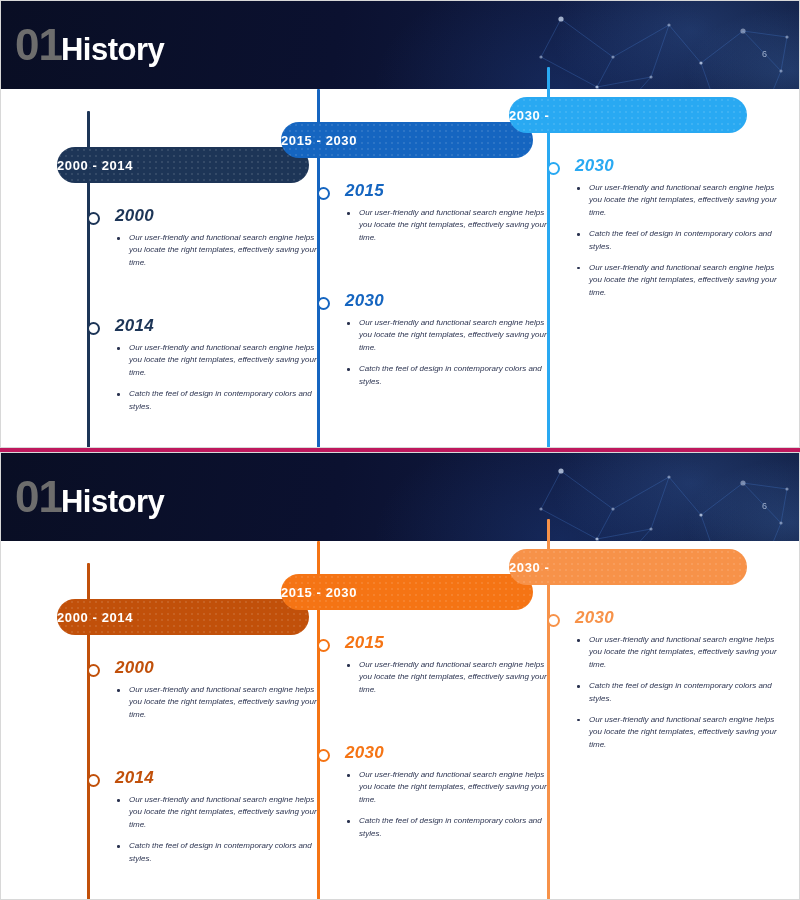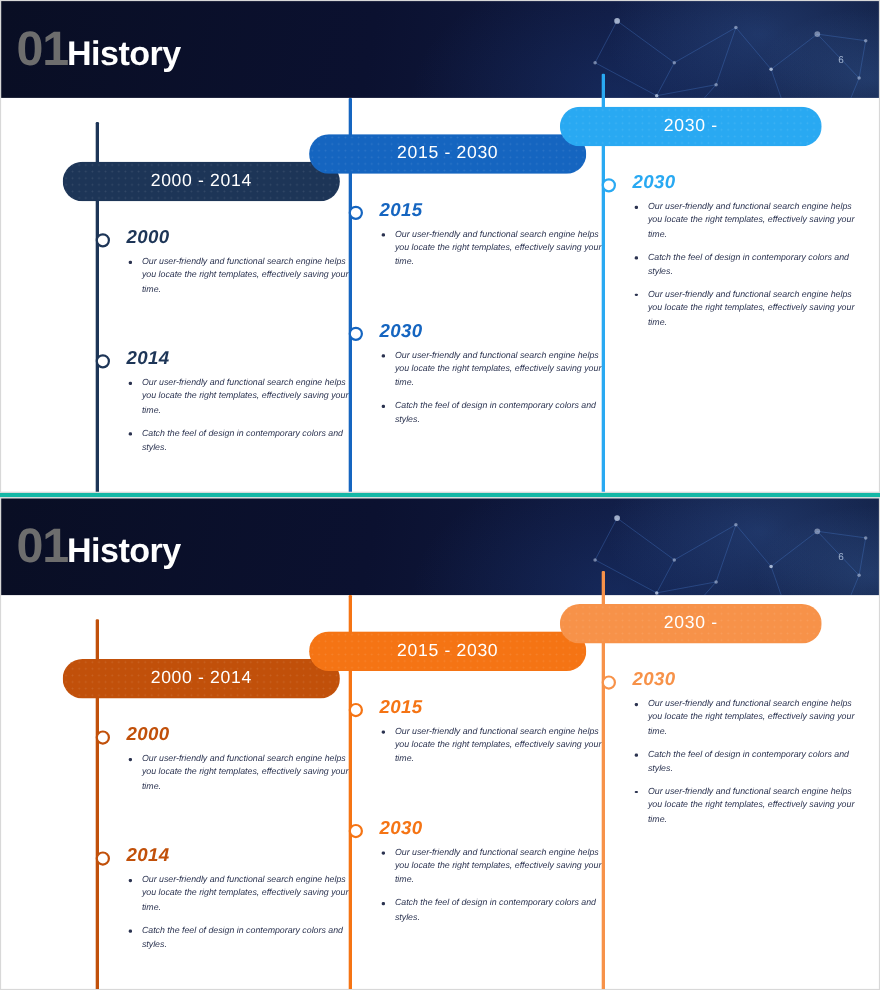--- a/index.html
+++ b/index.html
@@ -11,21 +11,21 @@
     width: 800px;
     height: 900px;
     font-family: "Liberation Sans", sans-serif;
     overflow: hidden;
   }
 
   .page {
     width: 800px;
     height: 780px;
     position: relative;
-    background: #14b8a6;
+    background: #be185d;
   }
 
   
   .slide {
     position: absolute;
     left: 0;
     width: 800px;
     height: 448px;
     background: #ffffff;
     border: 1px solid #d8d8d8;
@@ -102,26 +102,25 @@
   .rail-1 { left: 86px;  top: 22px;  height: 338px; }
   .rail-2 { left: 316px; top: 0px;   height: 360px; }
   .rail-3 { left: 546px; top: -22px; height: 382px; }
 
   
   .pill {
     position: absolute;
     height: 36px;
     border-radius: 18px;
     color: #ffffff;
-    font-size: 16px;
-    font-weight: normal;
+    font-size: 13px;
+    font-weight: bold;
     letter-spacing: 0.6px;
     display: flex;
     align-items: center;
-    justify-content: center;
     box-sizing: border-box;
     background-image: radial-gradient(rgba(255,255,255,0.10) 0.8px, transparent 0.9px);
     background-size: 6px 6px;
   }
   .pill-1 { left: 56px;  top: 58px; width: 252px; z-index: 1; }
   .pill-2 { left: 280px; top: 33px; width: 252px; z-index: 2; }
   .pill-3 { left: 508px; top: 8px;  width: 238px; z-index: 3; }
 
   
   .entry {

